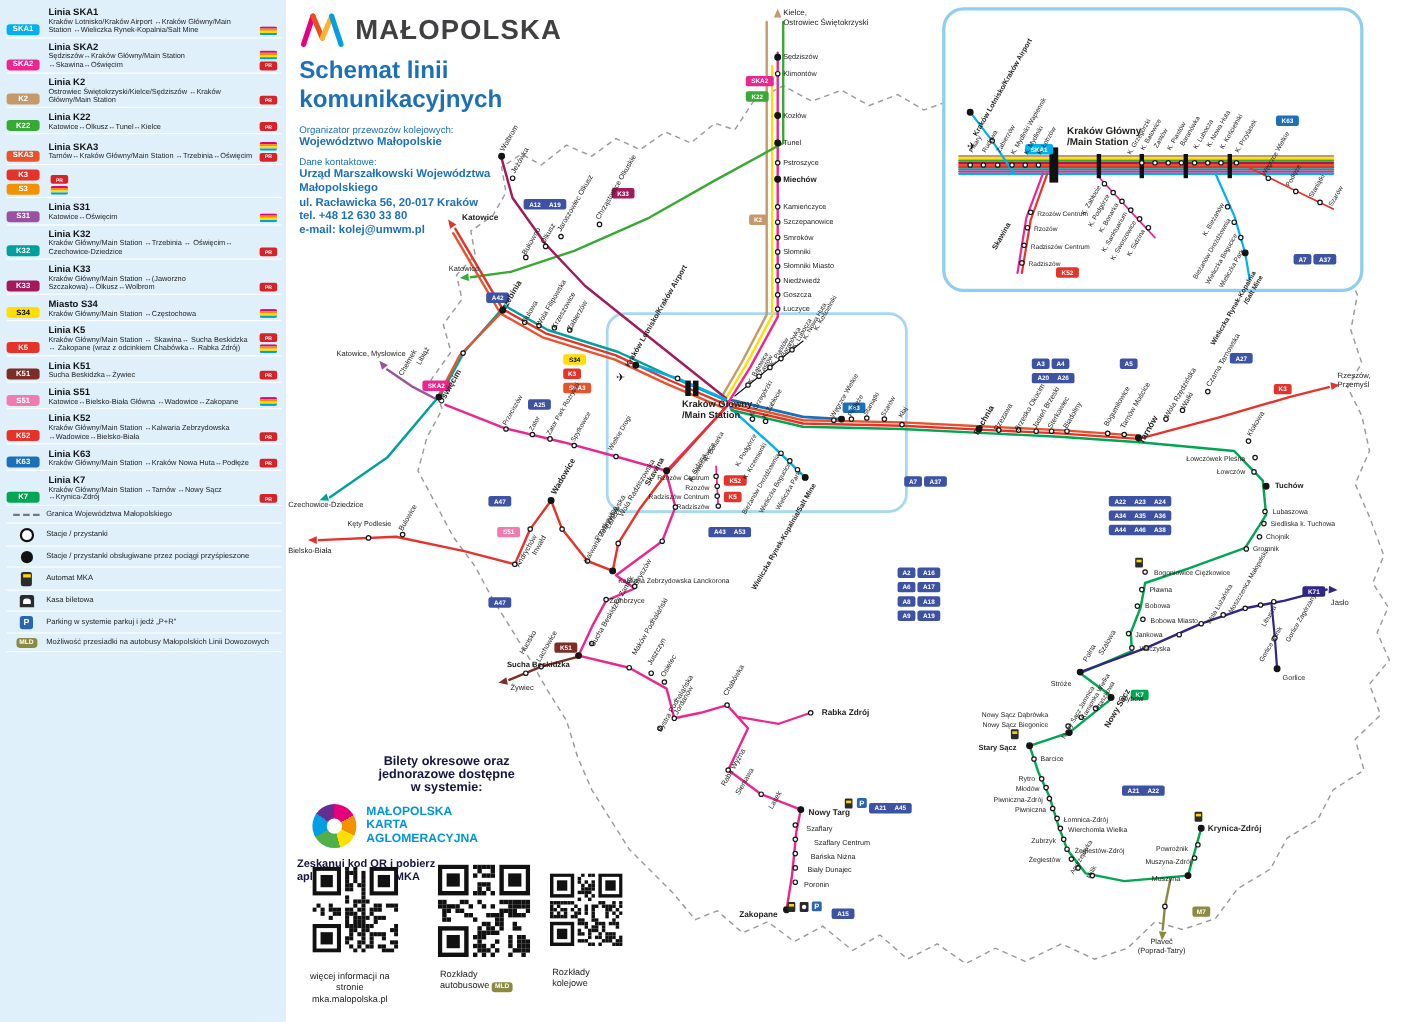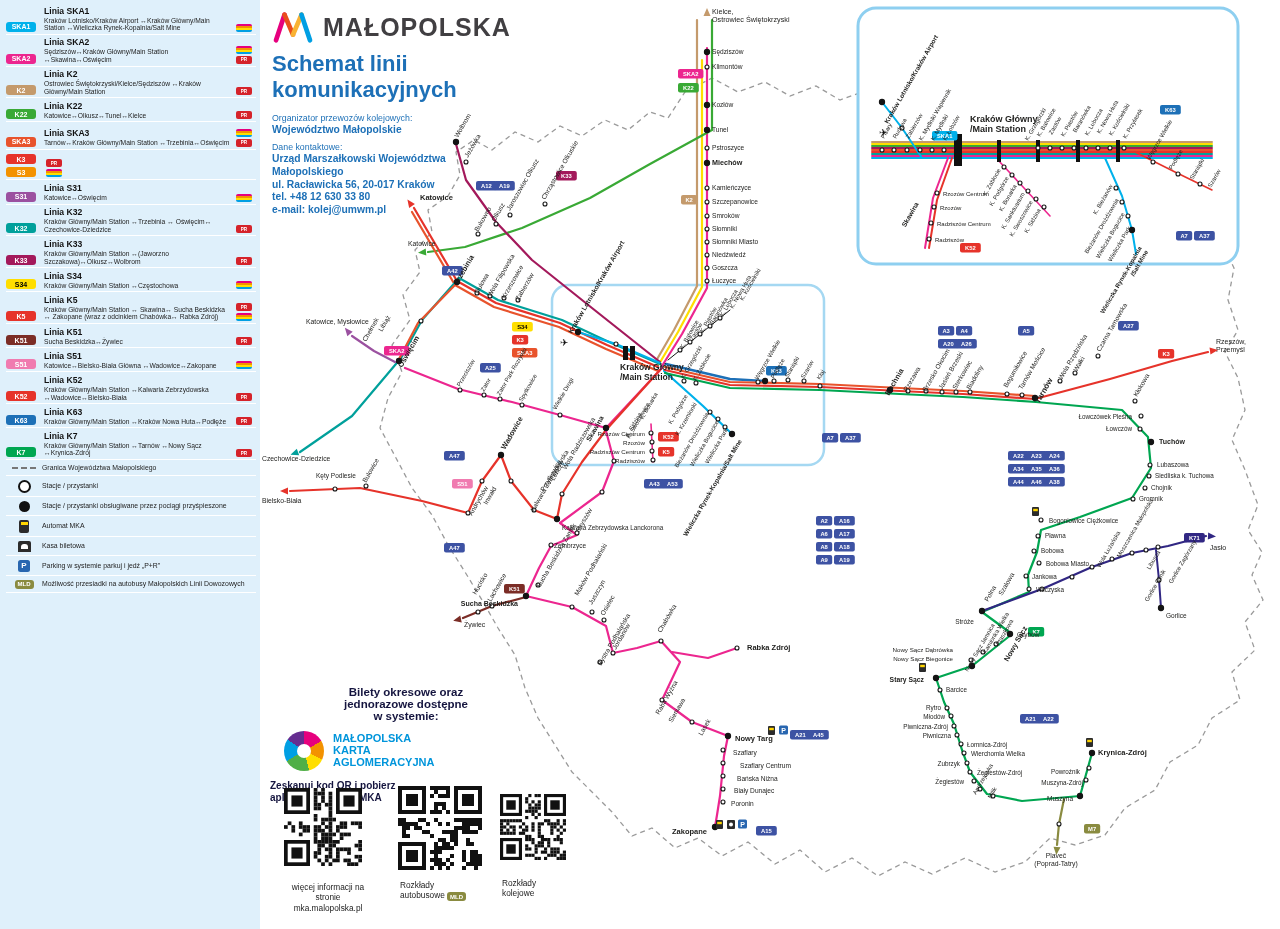--- a/index.html
+++ b/index.html
@@ -183,21 +183,21 @@
         </div>
         <div class="ocol">
           <span class="op-pr">PR</span>
         </div>
       </div>
       <div class="srow">
         <div class="bcol">
           <span class="lbadge" style="background:#ffde00;color:#000">S34</span>
         </div>
         <div class="tcol">
-          <div class="ltit">Linia S34</div>
+          <div class="ltit">Miasto S34</div>
           <div class="ldesc">Kraków Główny/Main Station ↔Częstochowa</div>
         </div>
         <div class="ocol">
           <span class="op-km">
             <i style="background:#e6007e"></i>
             <i style="background:#f39200"></i>
             <i style="background:#ffde00"></i>
             <i style="background:#009fe3"></i>
           </span>
         </div>
@@ -1363,20 +1363,20 @@
           <rect x="0" y="0" width="22" height="22" fill="#111"></rect>
           <rect x="3.142857142857143" y="3.142857142857143" width="15.714285714285714" height="15.714285714285714" fill="#fff"></rect>
           <rect x="6.285714285714286" y="6.285714285714286" width="9.428571428571429" height="9.428571428571429" fill="#111"></rect>
           <rect x="44" y="0" width="22" height="22" fill="#111"></rect>
           <rect x="47.14285714285714" y="3.142857142857143" width="15.714285714285714" height="15.714285714285714" fill="#fff"></rect>
           <rect x="50.285714285714285" y="6.285714285714286" width="9.428571428571429" height="9.428571428571429" fill="#111"></rect>
           <rect x="0" y="44" width="22" height="22" fill="#111"></rect>
           <rect x="3.142857142857143" y="47.14285714285714" width="15.714285714285714" height="15.714285714285714" fill="#fff"></rect>
           <rect x="6.285714285714286" y="50.285714285714285" width="9.428571428571429" height="9.428571428571429" fill="#111"></rect>
         </svg></div>
-  <div class="qrlab" style="left:14px;top:196px;width:96px;text-align:center;">więcej informacji na stronie
+  <div class="qrlab" style="left:4px;top:196px;width:96px;text-align:center;">więcej informacji na stronie
 mka.malopolska.pl</div>
   <div class="qrlab" id="qr2lab" style="left:134px;top:194px;width:90px;">Rozkłady<br>autobusowe <span class="ic-mld">MLD</span></div>
   <div class="qrlab" style="left:236px;top:192px;width:80px;">Rozkłady
 kolejowe</div>
 </div>
 
 </div>
 
 </body></html>

